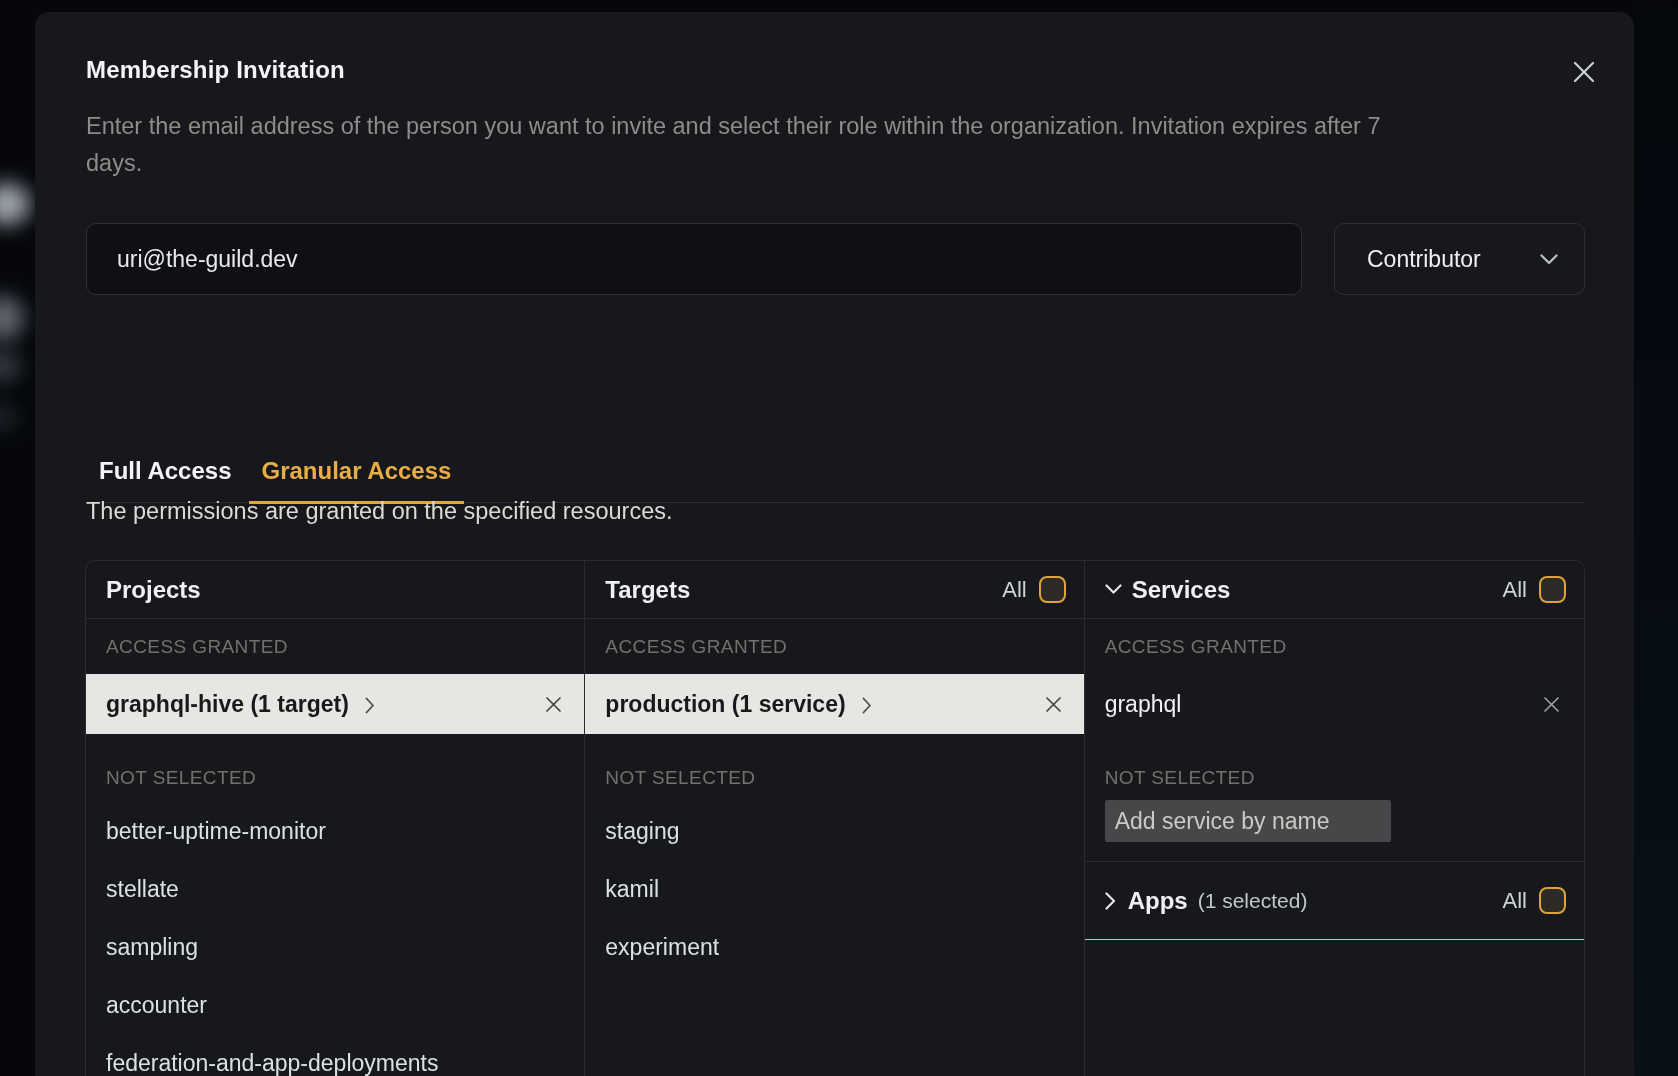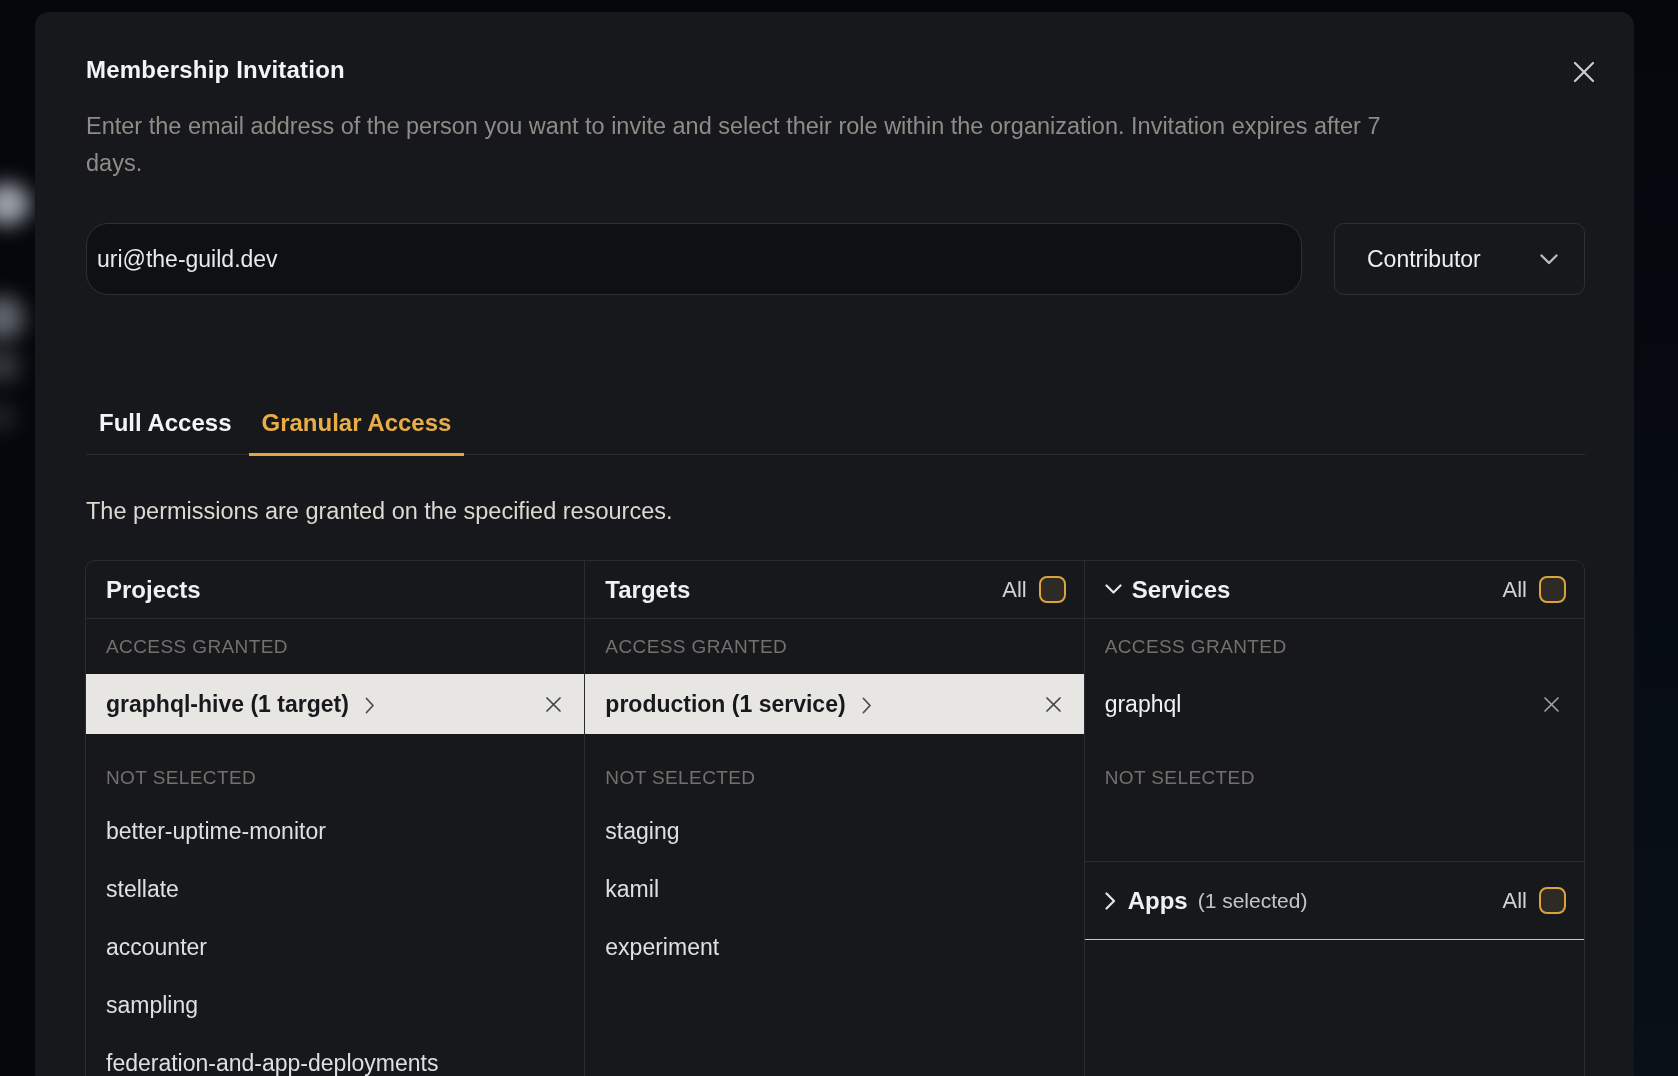--- a/index.html
+++ b/index.html
@@ -21,35 +21,35 @@
   .close-btn { position:absolute; top:46px; right:36px; width:28px; height:28px;
                background:none; border:none; cursor:pointer; display:flex;
                align-items:center; justify-content:center; }
 
   .title { position:absolute; left:51px; top:44px; font-size:24px; font-weight:bold;
            color:#f3f4f6; letter-spacing:.2px; }
   .desc  { position:absolute; left:51px; top:96px; width:1510px; font-size:23.5px;
            line-height:37px; color:#8f8c88; }
 
   .email-input { position:absolute; left:51px; top:211px; width:1216px; height:72px;
-                 background:#0f1014; border:1px solid #2f3036; border-radius:22px;
-                 color:#e8eaed; font-size:23px; padding:0 10px;
+                 background:#0f1014; border:1px solid #2f3036; border-radius:10px;
+                 color:#e8eaed; font-size:23px; padding:0 30px;
                  font-family:"Liberation Sans","DejaVu Sans",sans-serif; outline:none; }
 
   .role-select { position:absolute; left:1299px; top:211px; width:251px; height:72px;
                  background:transparent; border:1px solid #2f3036; border-radius:10px;
                  display:flex; align-items:center; justify-content:space-between;
                  padding:0 26px 0 32px; cursor:pointer; }
   .role-select .label { font-size:23px; color:#edeff1; }
 
   .tabs { position:absolute; left:51px; top:397px; width:1499px;
           display:flex; gap:4px; border-bottom:1px solid #2b2c30; }
   .tab { background:none; border:none; cursor:pointer; font-size:24px; font-weight:bold;
          color:#f3f4f6; padding:0 13px 16px 13px; border-bottom:3px solid transparent;
-         margin-bottom:-2px; font-family:"Liberation Sans","DejaVu Sans",sans-serif; }
+         margin-bottom:-2px; font-family:"Liberation Sans","DejaVu Sans",sans-serif;margin-top:48px; }
   .tab.active { color:#e9ad48; border-bottom-color:#e2a63e; }
 
   .perm-note { position:absolute; left:51px; top:486px; font-size:23.5px; color:#ddd9d3; }
 
   .perm-table { position:absolute; left:50px; top:548px; width:1500px; height:560px;
                 border:1px solid #2b2c30; border-radius:10px 10px 0 0;
                 display:grid; grid-template-columns:1fr 1fr 1fr; }
   .col { display:flex; flex-direction:column; min-width:0; }
   .col.divided { border-right:1px solid #2b2c30; }
 
@@ -163,22 +163,22 @@
             <svg width="17" height="17" viewBox="0 0 17 17">
               <line x1="2" y1="2" x2="15" y2="15" stroke="#43464b" stroke-width="1.7" stroke-linecap="round"></line>
               <line x1="15" y1="2" x2="2" y2="15" stroke="#43464b" stroke-width="1.7" stroke-linecap="round"></line>
             </svg>
           </span>
         </div>
         <div class="section-label ns">NOT SELECTED</div>
         <div class="item-list">
           <div class="item">better-uptime-monitor</div>
           <div class="item">stellate</div>
+          <div class="item">sampling</div>
           <div class="item">accounter</div>
-          <div class="item">sampling</div>
           <div class="item">federation-and-app-deployments</div>
         </div>
       </div>
 
       <div class="col divided">
         <div class="col-header">
           <div class="h-left">
             <span class="col-title">Targets</span>
           </div>
           <div class="all-group">
@@ -232,20 +232,21 @@
             <span class="name">graphql</span>
             <span class="spacer"></span>
             <span>
               <svg width="17" height="17" viewBox="0 0 17 17">
                 <line x1="2" y1="2" x2="15" y2="15" stroke="#9b9ea3" stroke-width="1.7" stroke-linecap="round"></line>
                 <line x1="15" y1="2" x2="2" y2="15" stroke="#9b9ea3" stroke-width="1.7" stroke-linecap="round"></line>
               </svg>
             </span>
           </div>
           <div class="section-label ns">NOT SELECTED</div>
+          <input class="add-service" type="text" placeholder="Add service by name" style="">
         </div>
 
         <div class="apps-row">
           <span>
             <svg width="11" height="18" viewBox="0 0 11 18">
               <polyline points="1.5,1.5 9,9 1.5,16.5" fill="none" stroke="#e4e6e9" stroke-width="2.2" stroke-linecap="round" stroke-linejoin="round"></polyline>
             </svg>
           </span>
           <span class="apps-name">Apps</span>
           <span class="apps-count">(1 selected)</span>

